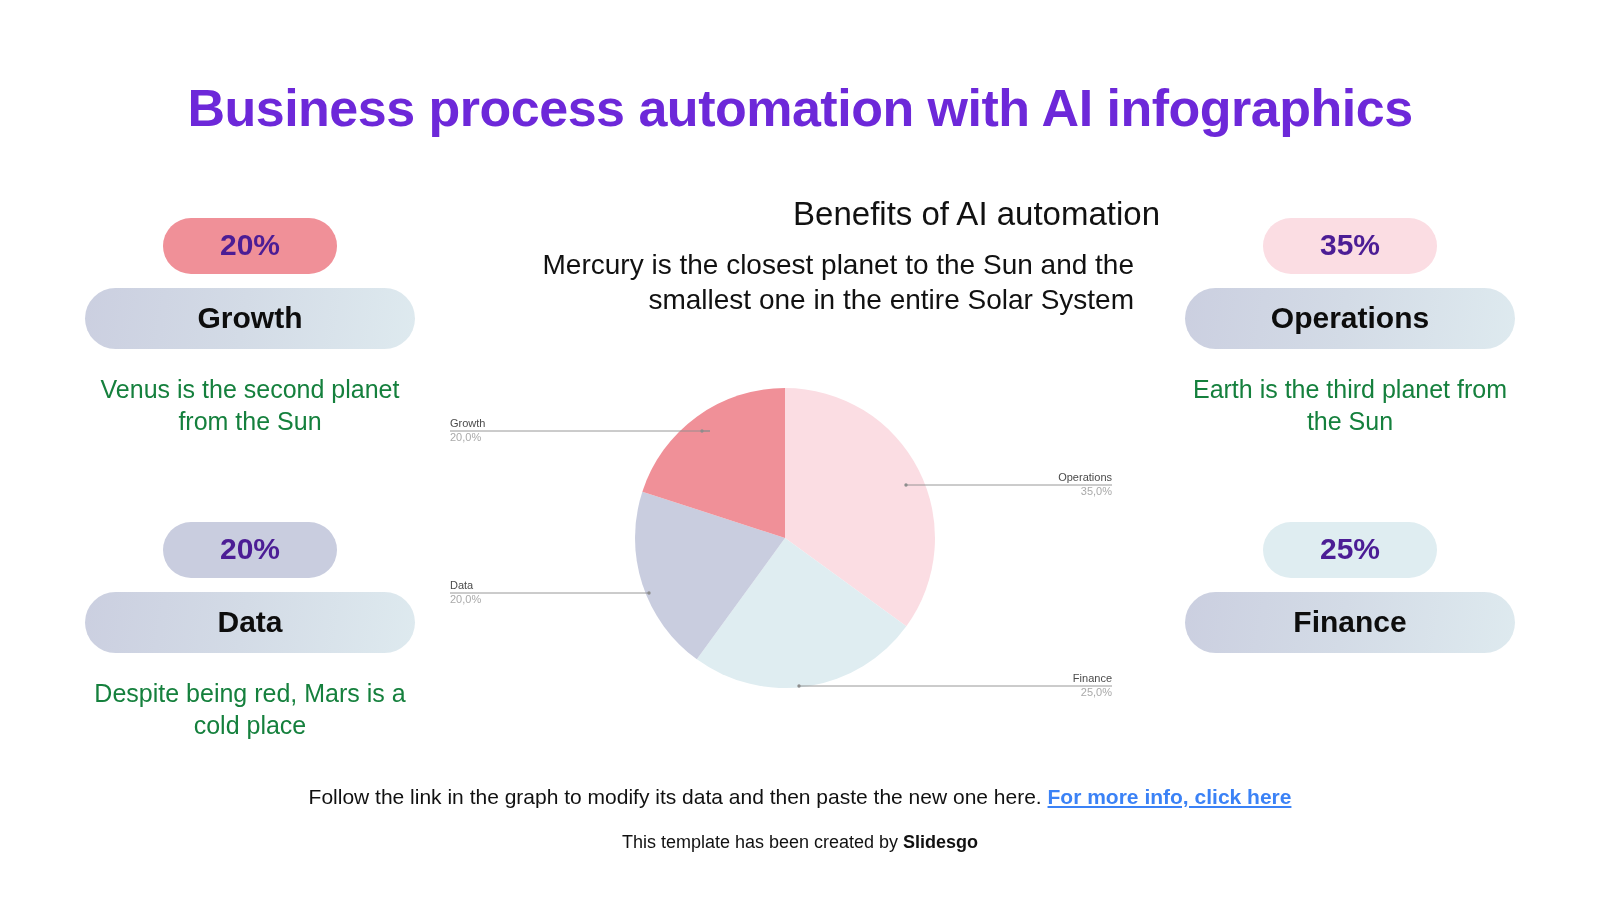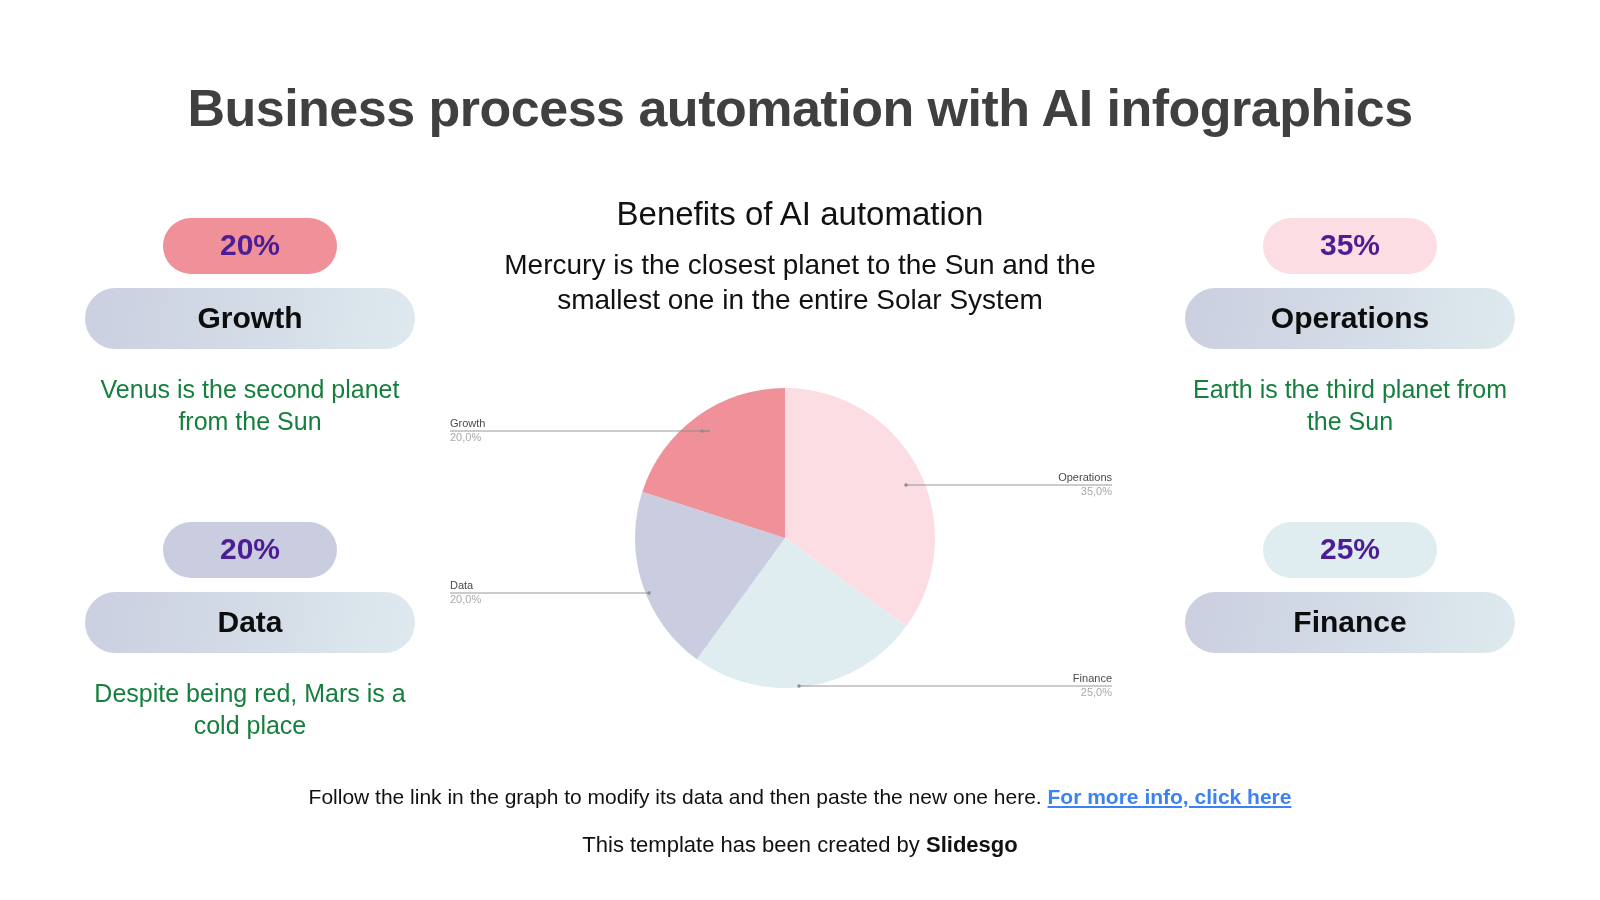--- a/index.html
+++ b/index.html
@@ -19,21 +19,21 @@
   
   .slide-title {
     position: absolute;
     left: 0;
     right: 0;
     top: 78px;
     text-align: center;
     font-size: 52px;
     font-weight: bold;
     letter-spacing: -0.5px;
-    color: #404040;
+    color: #6d28d9;
     white-space: nowrap;
   }
 
   
   .col {
     position: absolute;
     width: 330px;
     text-align: center;
   }
   .col-left  { left: 85px; }
@@ -76,21 +76,21 @@
     line-height: 1.28;
     color: #15803d;
   }
 
   
   .chart-block {
     position: absolute;
     left: 440px;
     top: 196px;
     width: 720px;
-    text-align: center;
+    text-align: right;
   }
   .chart-title {
     font-size: 33px;
     font-weight: normal;
     color: #111111;
     line-height: 1.1;
   }
   .chart-sub {
     margin-top: 16px;
     font-size: 28px;
@@ -133,21 +133,21 @@
   .footer-1 .link {
     font-weight: bold;
     text-decoration: underline;
     color: #3b82f6;
   }
   .footer-2 {
     position: absolute;
     left: 0; right: 0;
     top: 832px;
     text-align: center;
-    font-size: 22px;
+    font-size: 18px;
     color: #111111;
   }
   .footer-2 .brand { font-weight: bold; }
 </style>
 </head>
 <body>
 
 <div class="slide-title">Business process automation with AI infographics</div>
 
 <div class="col col-left row-top">

